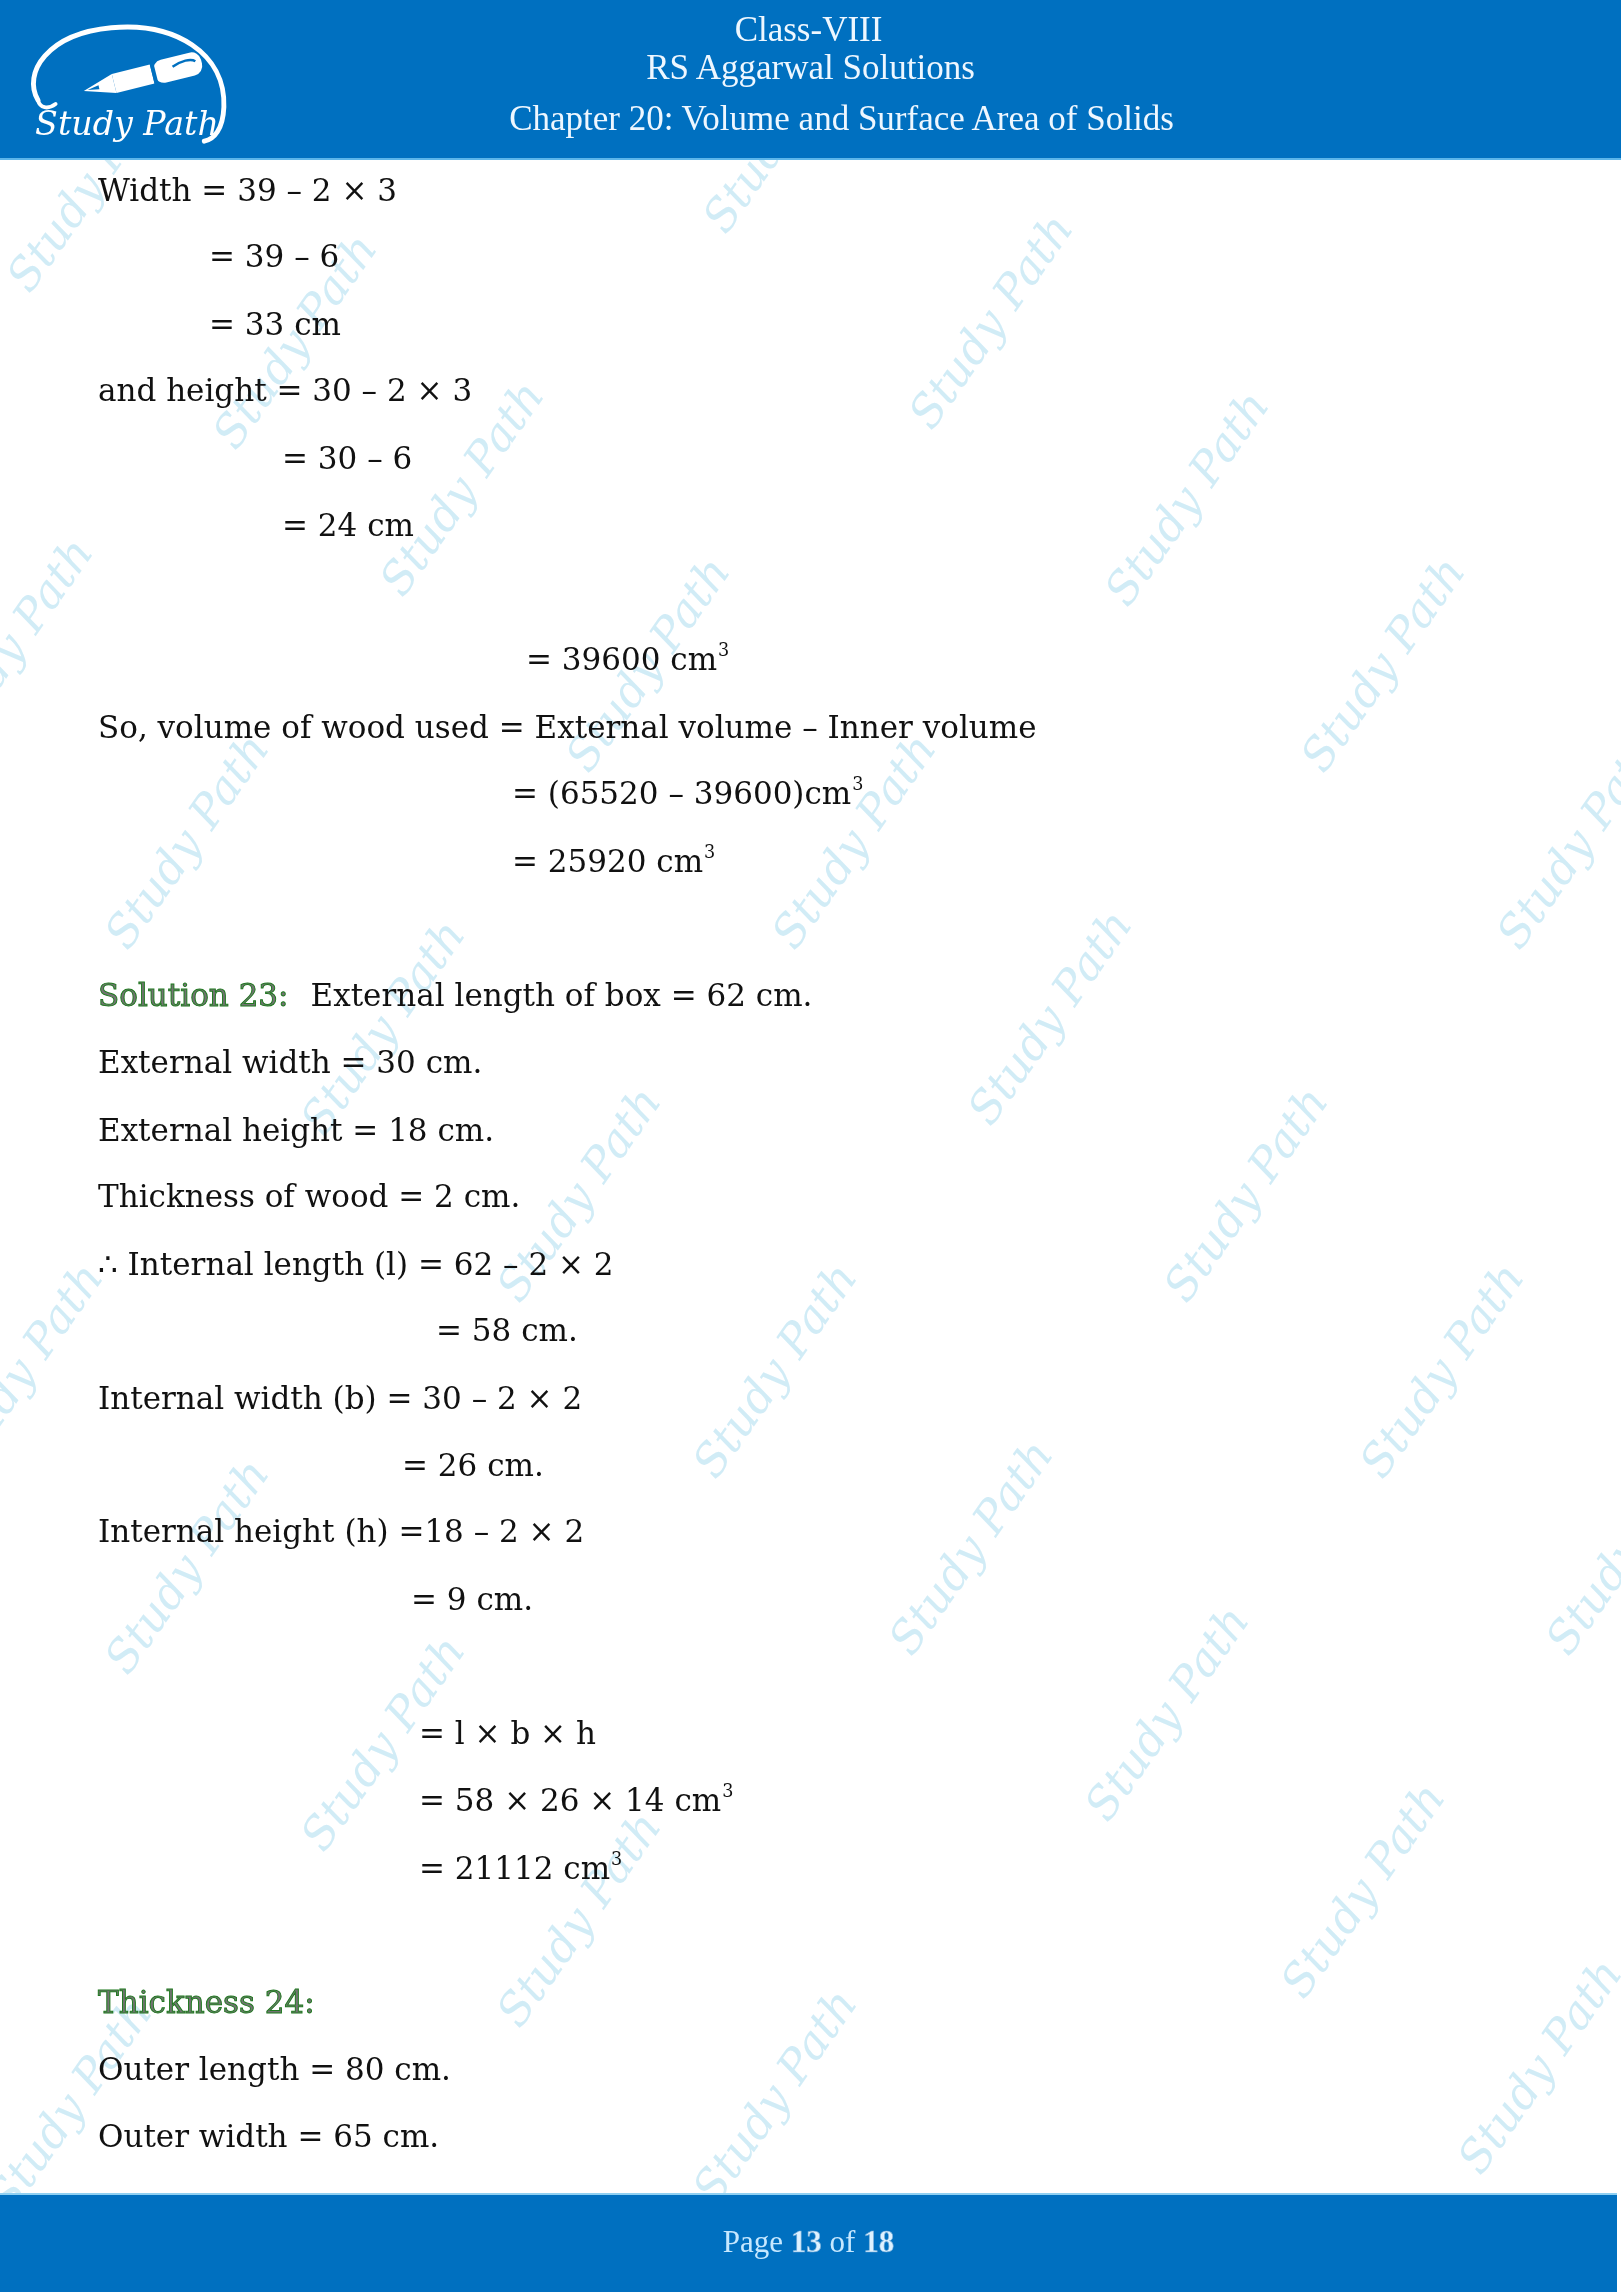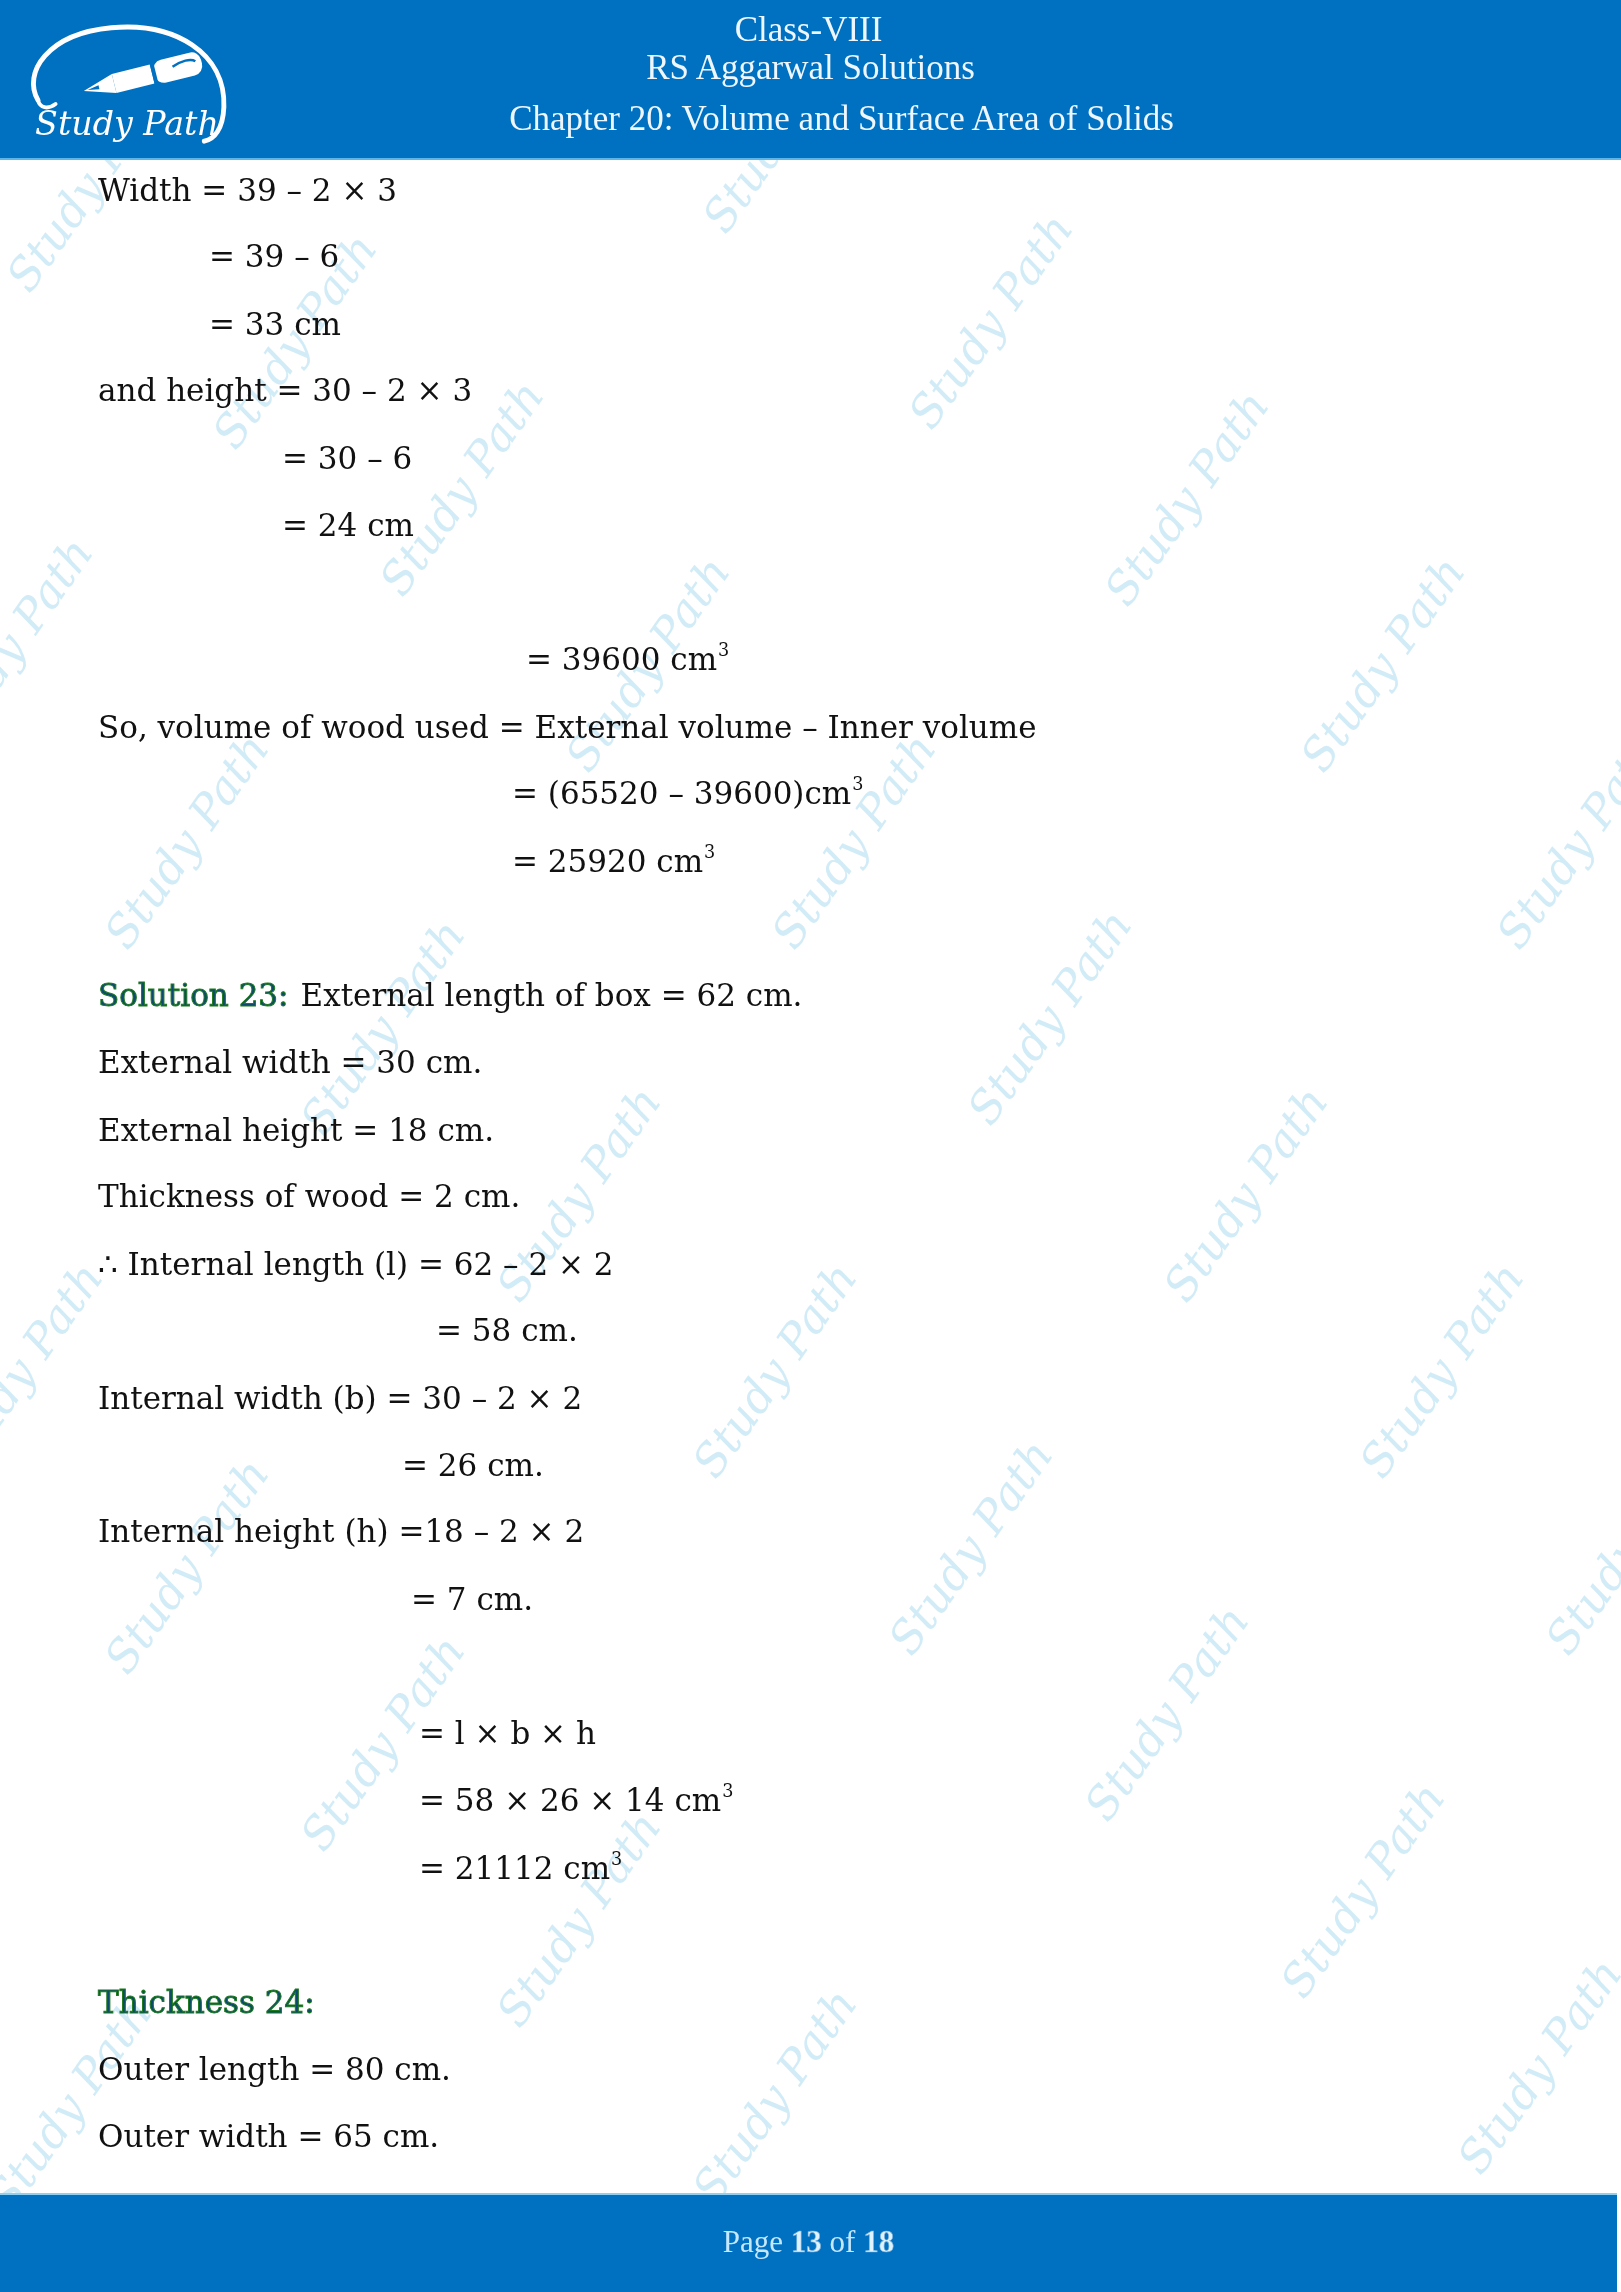--- a/index.html
+++ b/index.html
@@ -30,24 +30,24 @@
       transform: rotate(-55deg); transform-origin: left bottom; opacity: 0.9;
     }
 
     .content { position: absolute; left: 0; top: 0; width: 1621px; height: 1696px; }
     .line {
       position: absolute; white-space: nowrap; color: #111111;
       font-size: 31px; line-height: 39px; height: 39px;
     }
     .line sup { font-size: 17.6px; vertical-align: 0; position: relative; top: -13.7px; margin-left: 1px; }
     .sol-label {
-      color: #0c4a6e;
+      color: #737373;
       -webkit-text-stroke: 1px #1f7a1f;
       font-weight: normal;
-      margin-right: 12px;
+      margin-right: 22px;
     }
 
     .footer {
       position: absolute; left: 0; top: 2193px; width: 1617px; height: 100px;
       background: #0070c0; border-top: 2px solid #8fd0f2;
     }
     .footer-text {
       position: absolute; left: 0; width: 1617px; top: 26.5px; text-align: center;
       color: #c6e8ff; font-size: 31px; line-height: 39px;
       font-family: "Liberation Serif", "DejaVu Serif", serif;
@@ -125,21 +125,21 @@
     <span class="sol-label">Solution 23:</span><span>External length of box = 62 cm.</span>
   </div>
   <div class="line" style="left:98px;top:1043px"><span>External width = 30 cm.</span></div>
   <div class="line" style="left:98px;top:1111px"><span>External height = 18 cm.</span></div>
   <div class="line" style="left:98px;top:1177px"><span>Thickness of wood = 2 cm.</span></div>
   <div class="line" style="left:98px;top:1245px"><span>∴ Internal length (l) = 62 – 2 × 2</span></div>
   <div class="line" style="left:436px;top:1311px"><span>= 58 cm.</span></div>
   <div class="line" style="left:98px;top:1379px"><span>Internal width (b) = 30 – 2 × 2</span></div>
   <div class="line" style="left:402px;top:1446px"><span>= 26 cm.</span></div>
   <div class="line" style="left:98px;top:1512px"><span>Internal height (h) =18 – 2 × 2</span></div>
-  <div class="line" style="left:411px;top:1580px"><span>= 7 cm.</span></div>
+  <div class="line" style="left:411px;top:1580px"><span>= 9 cm.</span></div>
   <div class="line" style="left:419px;top:1714px"><span>= l × b × h</span></div>
   <div class="line" style="left:419px;top:1781px"><span>= 58 × 26 × 14 cm</span><sup>3</sup></div>
   <div class="line" style="left:419px;top:1849px"><span>= 21112 cm</span><sup>3</sup></div>
 
   <div class="line" style="left:98px;top:1983px">
     <span class="sol-label">Thickness 24:</span>
   </div>
   <div class="line" style="left:98px;top:2050px"><span>Outer length = 80 cm.</span></div>
   <div class="line" style="left:98px;top:2117px"><span>Outer width = 65 cm.</span></div>
 </div>

